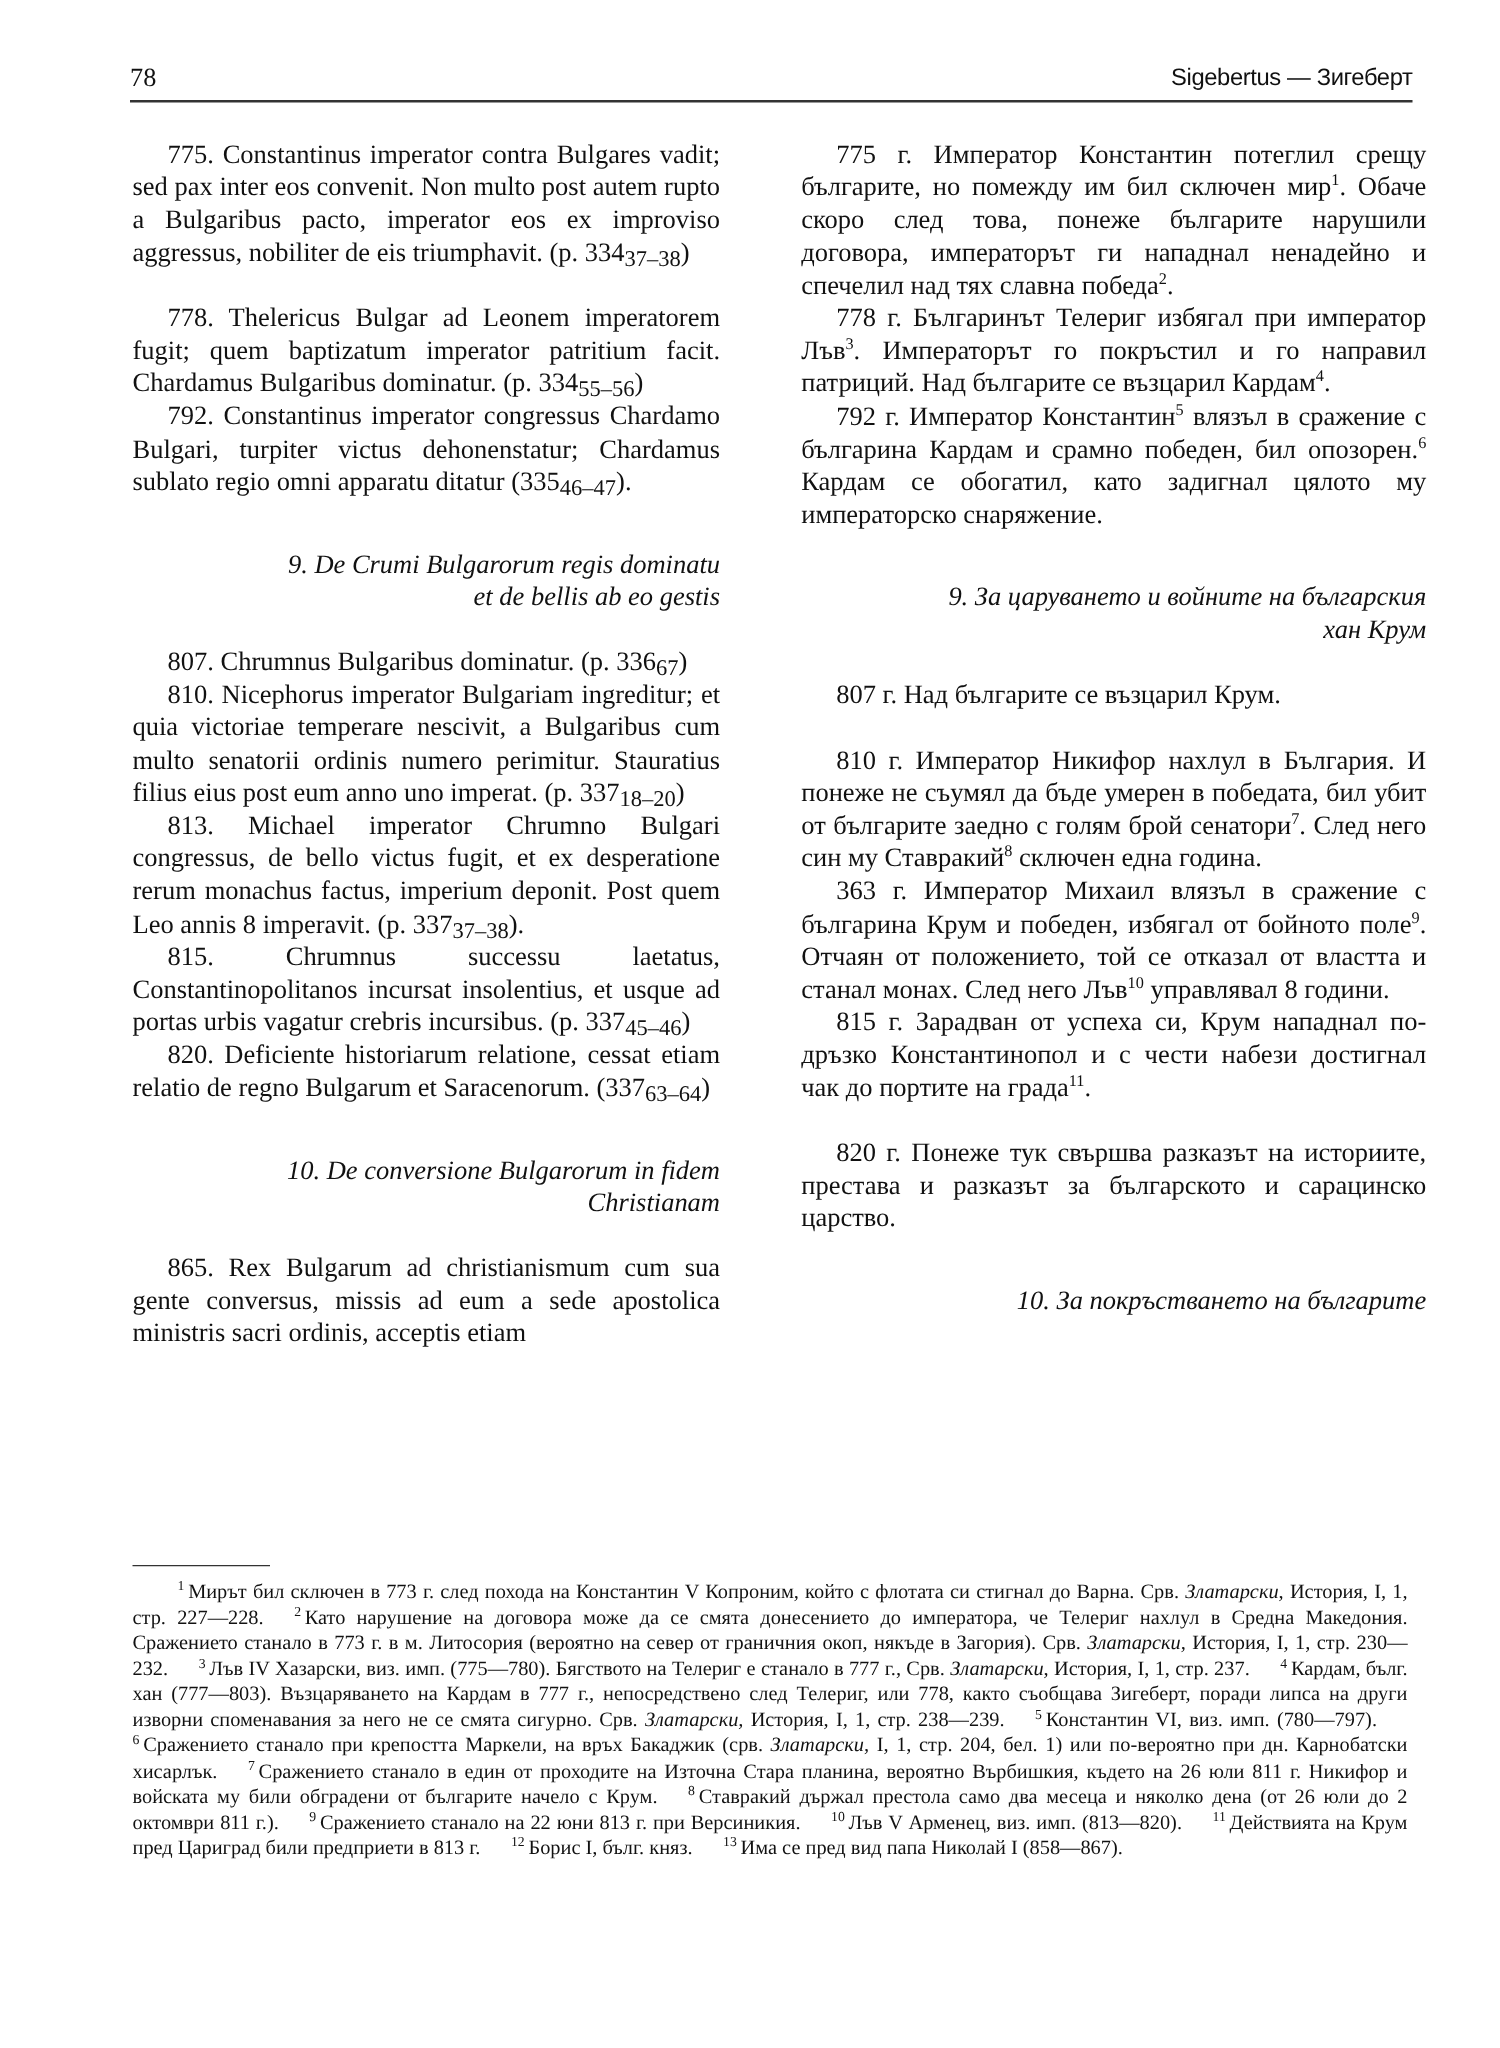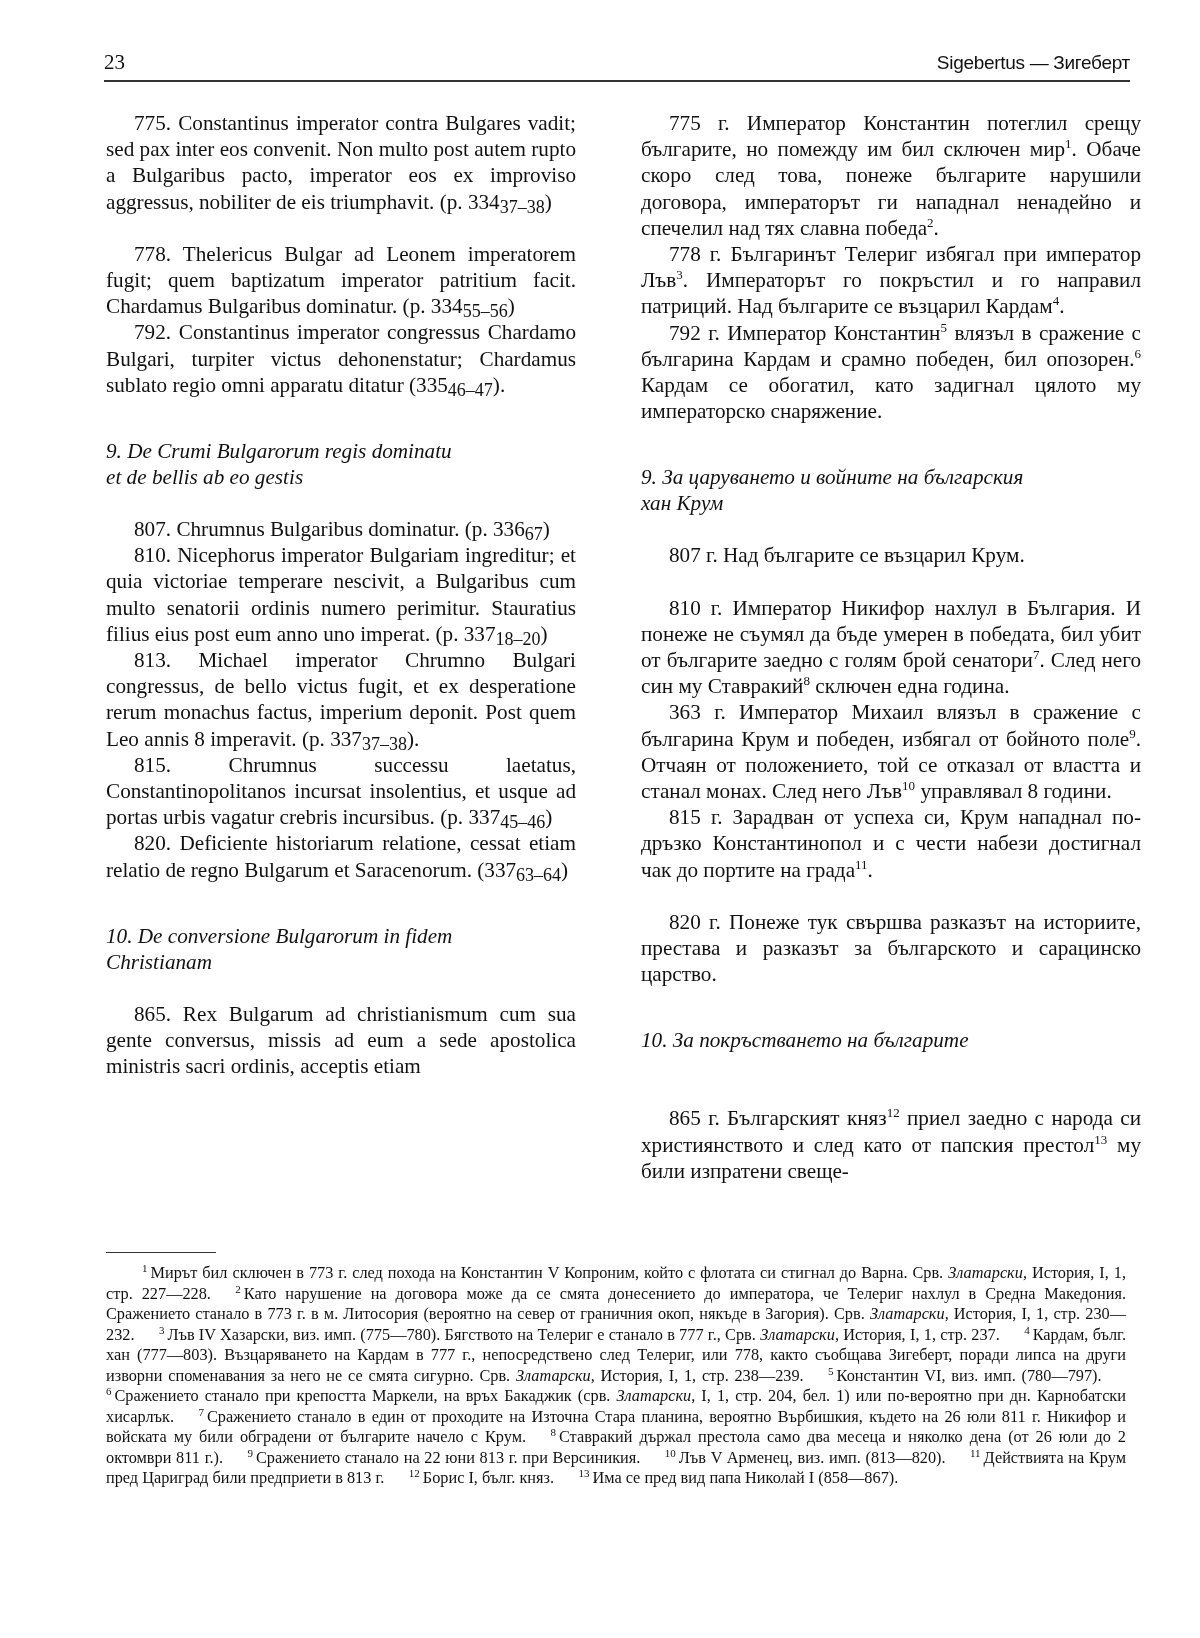--- a/index.html
+++ b/index.html
@@ -8,37 +8,37 @@
   .header { position: absolute; left: 104px; top: 50px; width: 1026px; height: 34px; }
   .pagenum { position: absolute; left: 0; top: 0; font-size: 21px; font-family: "Liberation Serif", serif; }
   .runhead { position: absolute; left: 0; width: 100%; top: 2px; text-align: right; font-size: 19px; font-family: "Liberation Sans", sans-serif; letter-spacing: -0.3px; }
   .header-rule { position: absolute; left: 104px; top: 80px; width: 1026px; height: 0; border-top: 2px solid #333; }
   .col { position: absolute; top: 110px; font-size: 21.2px; line-height: 26.2px; }
   .col-left { left: 106px; width: 470px; }
   .col-right { left: 641px; width: 500px; }
   .para { text-align: justify; text-indent: 28px; margin: 0; hyphens: manual; }
   .gap { height: 26px; }
   .gap-lg { height: 40px; }
-  .heading { text-align: left; font-style: italic; margin: 0; line-height: 26px; }
+  .heading { text-align: right; font-style: italic; margin: 0; line-height: 26px; }
   .sub { font-size: 18px; vertical-align: -4px; line-height: 0; }
   .sup { font-size: 13px; vertical-align: 8px; line-height: 0; }
   .fn-rule { position: absolute; left: 106px; top: 1252px; width: 110px; border-top: 1px solid #333; }
   .footnotes { position: absolute; left: 106px; top: 1263px; width: 1020px; font-size: 16.3px; line-height: 20.5px; text-align: justify; font-family: "Liberation Serif", serif; }
   .footnotes p { margin: 0; text-indent: 36px; }
   .fn { white-space: normal; }
   .fn .fnnum { font-size: 11px; vertical-align: 6px; line-height: 0; margin-right: 3px; }
   .it { font-style: italic; font-weight: normal; }
 </style>
 </head>
 <body>
 
 <div class="page">
 
   <div class="header">
-    <span class="pagenum">23</span>
+    <span class="pagenum">78</span>
     <div class="runhead">Sigebertus — Зигеберт</div>
   </div>
   <div class="header-rule"></div>
 
   <div class="col col-left">
     <div id="lc-entries">
         <p class="para"><span>775. Constantinus imperator contra Bulgares vadit; sed pax inter eos convenit. Non multo post autem rupto a Bulgaribus pacto, imperator eos ex improviso aggressus, nobiliter de eis triumphavit. (p. 334</span><span class="sub">37–38</span><span>)</span></p>
         <div class="gap"></div>
         <p class="para"><span>778. Thelericus Bulgar ad Leonem imperatorem fugit; quem baptizatum imperator patritium facit. Chardamus Bulgaribus dominatur. (p. 334</span><span class="sub">55–56</span><span>)</span></p>
         <p class="para"><span>792. Constantinus imperator congressus Chardamo Bulgari, turpiter victus dehonenstatur; Chardamus sublato regio omni apparatu ditatur (335</span><span class="sub">46–47</span><span>).</span></p>
@@ -87,23 +87,20 @@
         <p class="para"><span>815 г. Зарадван от успеха си, Крум нападнал по-дръзко Константинопол и с чести набези достигнал чак до портите на града</span><span class="sup">11</span><span>.</span></p>
         <div class="gap"></div>
         <p class="para"><span>820 г. Понеже тук свършва разказът на историите, престава и разказът за българското и сарацинско царство.</span></p>
       </div>
     <div class="gap-lg"></div>
     <p class="heading">
       <span>10. За покръстването на българите</span>
     </p>
     <div class="gap"></div>
     <div class="gap"></div>
-    <div id="rc-s10">
-        <p class="para"><span>865 г. Българският княз</span><span class="sup">12</span><span> приел заедно с народа си християнството и след като от папския престол</span><span class="sup">13</span><span> му били изпратени свеще-</span></p>
-      </div>
   </div>
 
   <div class="fn-rule"></div>
   <div class="footnotes">
     <p id="fn-body"><span class="fn"><span class="fnnum">1</span><span>Мирът бил сключен в 773 г. след похода на Константин V Копроним, който с флотата си стигнал до Варна. Срв. </span><span class="it">Златарски</span><span>, История, I, 1, стр. 227—228.</span></span>  <span class="fn"><span class="fnnum">2</span><span>Като нарушение на договора може да се смята донесението до императора, че Телериг нахлул в Средна Македония. Сражението станало в 773 г. в м. Литосория (вероятно на север от граничния окоп, някъде в Загория). Срв. </span><span class="it">Златарски</span><span>, История, I, 1, стр. 230—232.</span></span>  <span class="fn"><span class="fnnum">3</span><span>Лъв IV Хазарски, виз. имп. (775—780). Бягството на Телериг е станало в 777 г., Срв. </span><span class="it">Златарски</span><span>, История, I, 1, стр. 237.</span></span>  <span class="fn"><span class="fnnum">4</span><span>Кардам, бълг. хан (777—803). Възцаряването на Кардам в 777 г., непосредствено след Телериг, или 778, както съобщава Зигеберт, поради липса на други изворни споменавания за него не се смята сигурно. Срв. </span><span class="it">Златарски,</span><span> История, I, 1, стр. 238—239.</span></span>  <span class="fn"><span class="fnnum">5</span><span>Константин VI, виз. имп. (780—797).</span></span>  <span class="fn"><span class="fnnum">6</span><span>Сражението станало при крепостта Маркели, на връх Бакаджик (срв. </span><span class="it">Златарски</span><span>, I, 1, стр. 204, бел. 1) или по-вероятно при дн. Карнобатски хисарлък.</span></span>  <span class="fn"><span class="fnnum">7</span><span>Сражението станало в един от проходите на Източна Стара планина, вероятно Върбишкия, където на 26 юли 811 г. Никифор и войската му били обградени от българите начело с Крум.</span></span>  <span class="fn"><span class="fnnum">8</span><span>Ставракий държал престола само два месеца и няколко дена (от 26 юли до 2 октомври 811 г.).</span></span>  <span class="fn"><span class="fnnum">9</span><span>Сражението станало на 22 юни 813 г. при Версиникия.</span></span>  <span class="fn"><span class="fnnum">10</span><span>Лъв V Арменец, виз. имп. (813—820).</span></span>  <span class="fn"><span class="fnnum">11</span><span>Действията на Крум пред Цариград били предприети в 813 г.</span></span>  <span class="fn"><span class="fnnum">12</span><span>Борис I, бълг. княз.</span></span>  <span class="fn"><span class="fnnum">13</span><span>Има се пред вид папа Николай I (858—867).</span></span></p>
   </div>
 
 </div>
 
 </body></html>

